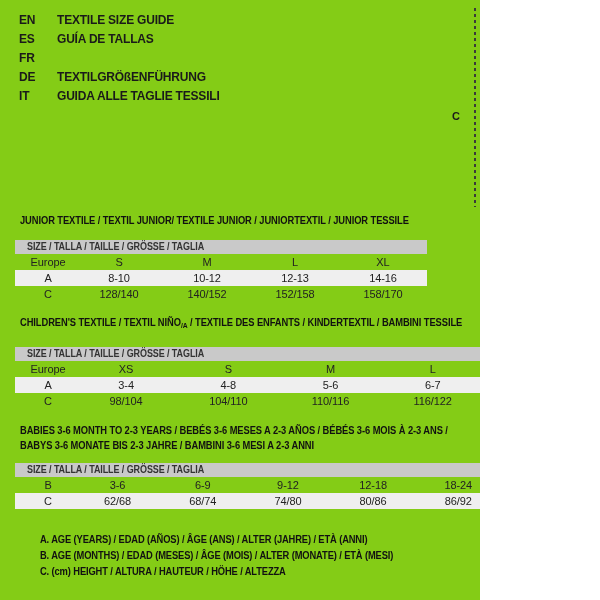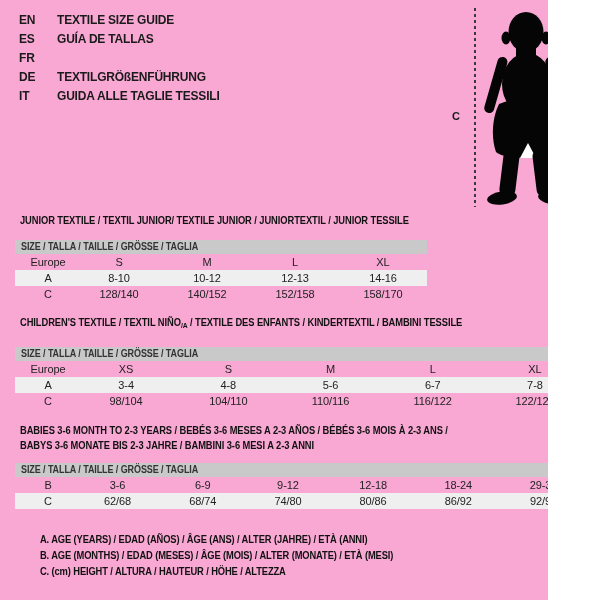--- a/index.html
+++ b/index.html
@@ -1,37 +1,37 @@
 <!DOCTYPE html>
 <html><head>
 <meta charset="utf-8">
 <style>
   html,body{margin:0;padding:0;}
   body{width:600px;height:600px;background:#fff;font-family:"Liberation Sans",sans-serif;}
-  .page{position:relative;width:548px;height:600px;background:#f9a8d4;overflow:hidden;color:#1a1a1a;}
+  .page{position:relative;width:480px;height:600px;background:#84cc16;overflow:hidden;color:#1a1a1a;}
 
   
   .langs{position:absolute;left:19px;top:10px;}
   .lang-row{display:flex;height:19px;align-items:center;font-size:12px;font-weight:bold;letter-spacing:-0.2px;}
   .lang-code{width:38px;}
   .lang-title{white-space:nowrap;}
 
   
   .measure-line{position:absolute;left:474px;top:8px;width:2px;height:199px;
     background:repeating-linear-gradient(to bottom,#3a3a3a 0 3px,transparent 3px 6px);}
   .c-label{position:absolute;left:452px;top:110px;font-size:11px;font-weight:bold;}
   .baby-svg{position:absolute;left:462px;top:0px;}
 
   
   .tbl-title{position:absolute;left:20px;font-size:11px;font-weight:bold;color:#111;
     white-space:nowrap;letter-spacing:-0.1px;transform:scaleX(0.85);transform-origin:left center;}
   .tbl-title .sub{font-size:8px;vertical-align:-2px;}
   .tbl{position:absolute;left:15px;}
   .size-bar{height:14px;line-height:14px;background:#c9c9c9;color:#333;font-size:10px;
-    padding-left:6px;font-weight:bold;letter-spacing:-0.1px;white-space:nowrap;}
+    padding-left:12px;font-weight:bold;letter-spacing:-0.1px;white-space:nowrap;}
   .size-bar span{display:inline-block;transform:scaleX(0.9);transform-origin:left center;}
   .trow{display:flex;height:16px;line-height:16px;font-size:11px;color:#222;letter-spacing:-0.1px;}
   .trow.shaded{background:#efefef;}
   .tlabel{width:60px;padding-left:6px;box-sizing:border-box;text-align:center;}
   .tcell{flex:1;text-align:center;}
 
   
   .footnotes{position:absolute;left:32px;top:531px;margin-left:8px;}
   .fnote{height:16.2px;line-height:16.2px;font-size:11px;font-weight:bold;color:#111;
     white-space:nowrap;letter-spacing:-0.15px;transform:scaleX(0.85);transform-origin:left center;}

